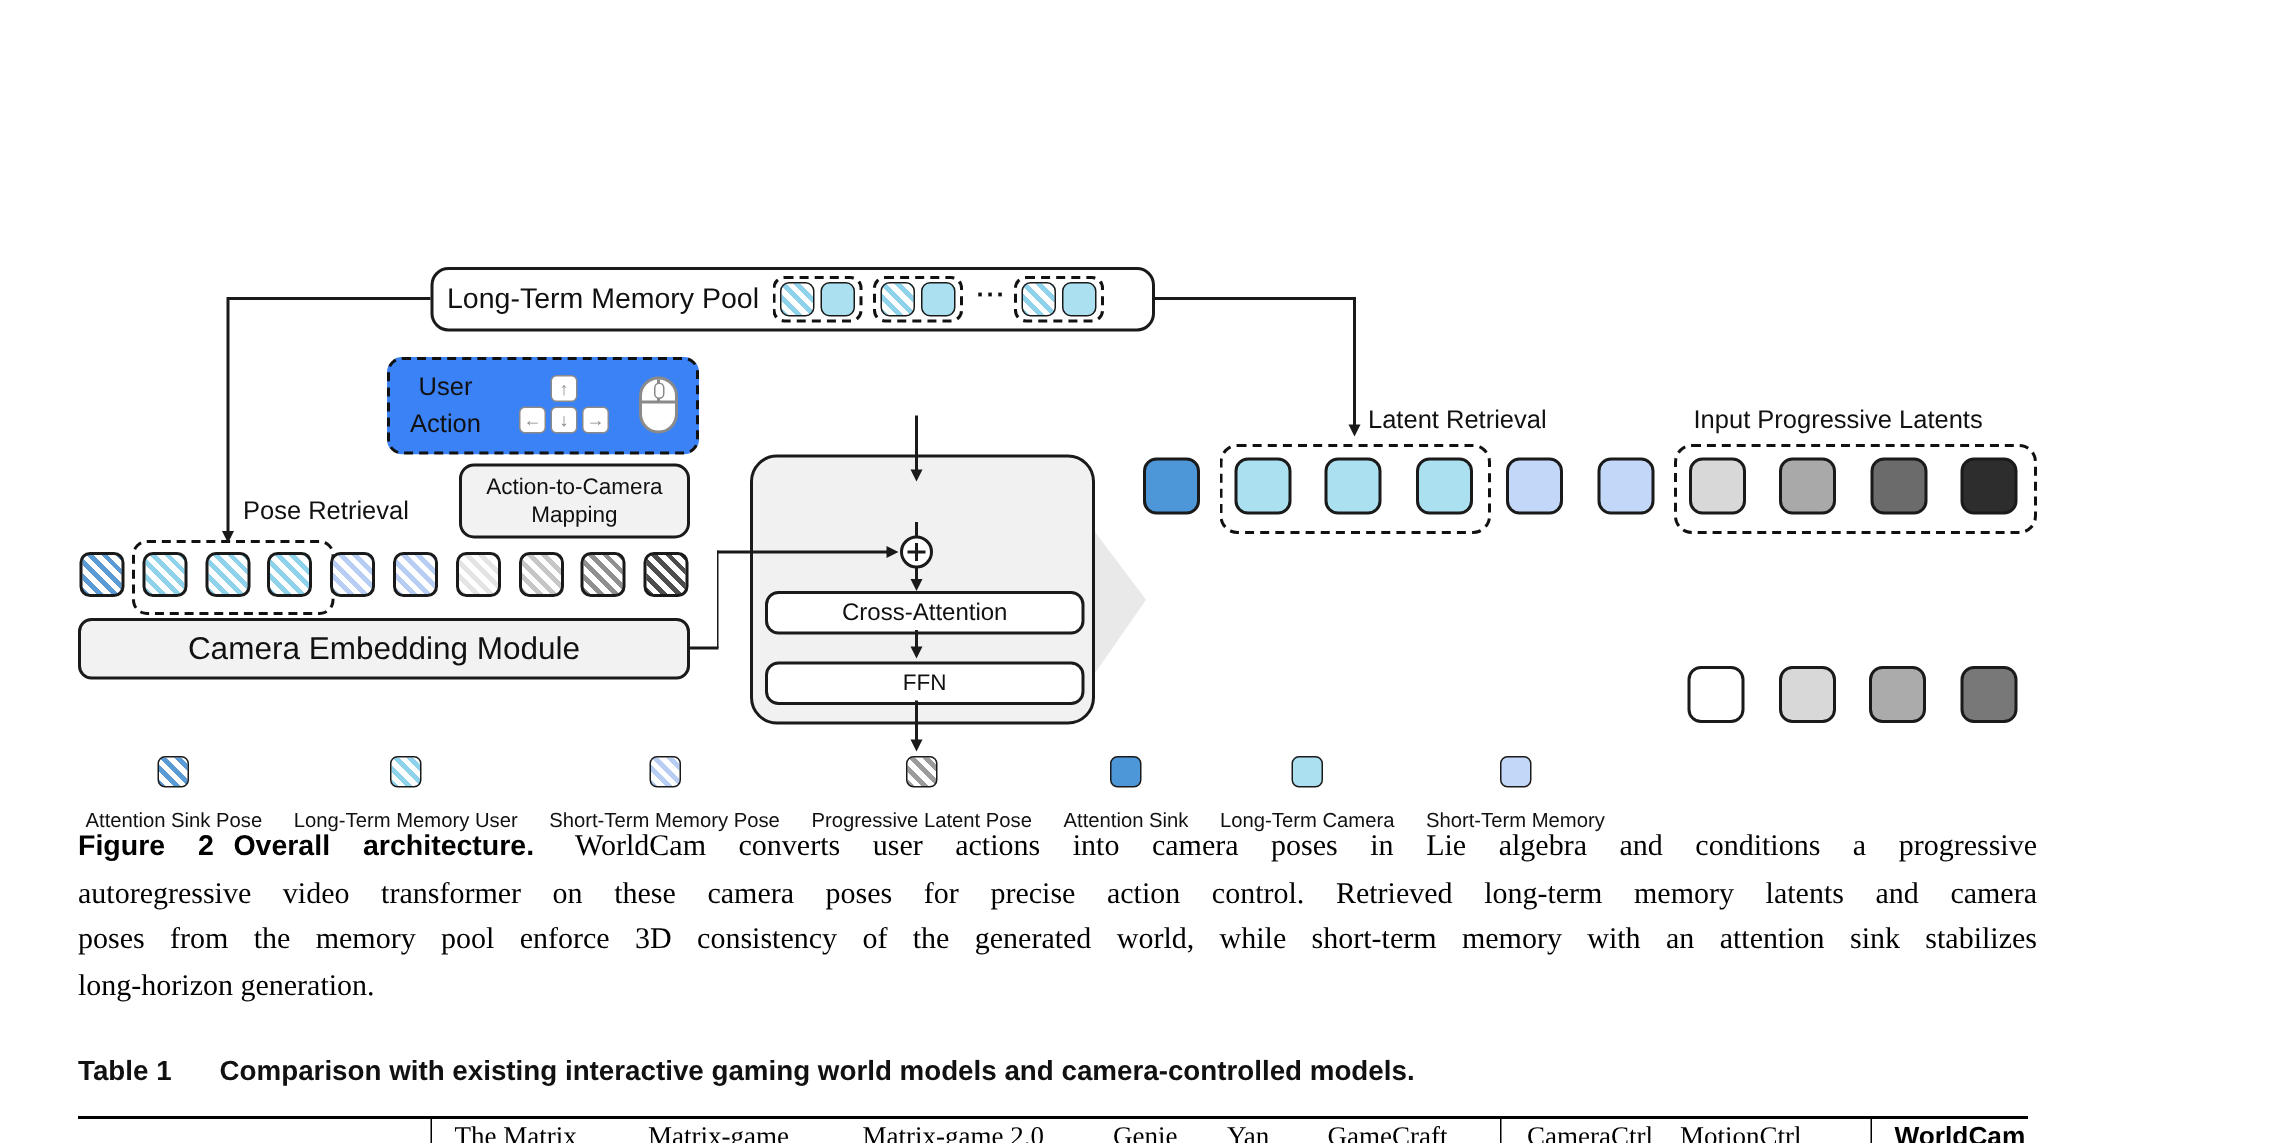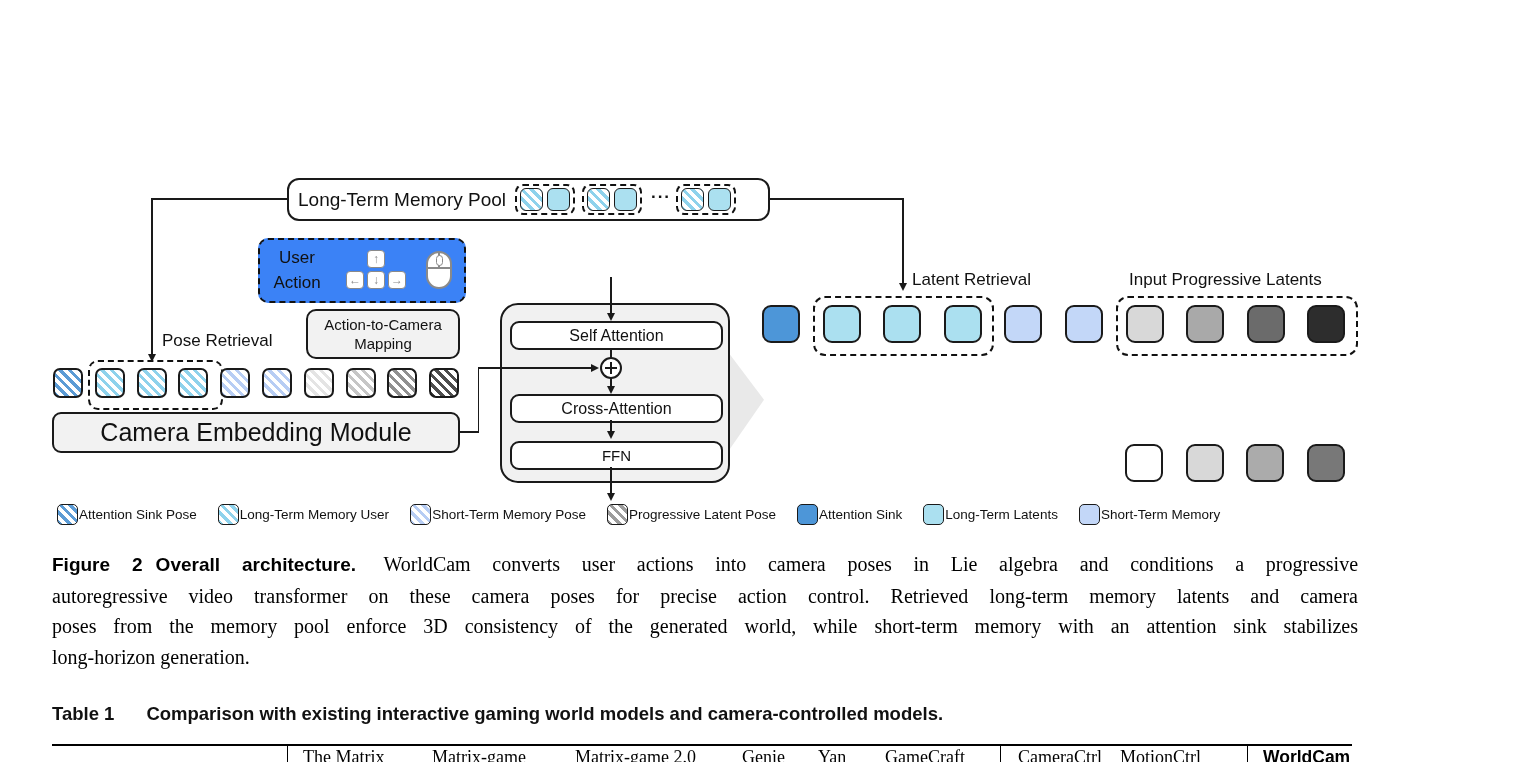--- a/index.html
+++ b/index.html
@@ -39,21 +39,21 @@
   .dlabel{position:absolute;font-size:17px;white-space:nowrap;z-index:2;}
   
   .tblock{left:500px;top:303px;width:230px;height:180px;border-radius:18px;background:#f1f1f1;z-index:2;}
   .tinner{position:absolute;left:8px;width:213px;height:29px;border:2px solid #1a1a1a;border-radius:9px;background:#fff;display:flex;align-items:center;justify-content:center;font-size:16px;box-sizing:border-box;}
   .plus-circle{position:absolute;left:600px;top:357px;width:22px;height:22px;border:2px solid #1a1a1a;border-radius:50%;background:#fff;box-sizing:border-box;z-index:4;}
   .plus-circle::before{content:"";position:absolute;left:3px;right:3px;top:calc(50% - 0.9px);height:1.8px;background:#1a1a1a;}
   .plus-circle::after{content:"";position:absolute;top:3px;bottom:3px;left:calc(50% - 0.9px);width:1.8px;background:#1a1a1a;}
   .zoom-tri{position:absolute;left:716px;top:336px;width:48px;height:133px;background:#e9e9e9;clip-path:polygon(0 0,100% 48%,0 100%);z-index:1;}
   
   .legend{position:absolute;left:57px;top:504px;display:flex;align-items:center;gap:21px;z-index:2;}
-  .legend-item{display:flex;align-items:center;gap:1px;--sqs:21px;}
+  .legend-item{display:flex;align-items:center;gap:14px;flex-direction:column;--sqs:21px;}
   .legend-item .sq{border-radius:5px;border-width:1.9px;}
   .legend-item span{font-size:13.5px;white-space:nowrap;}
   
   .caption{position:absolute;left:52px;top:549px;width:1306px;font-family:"Liberation Serif",serif;font-size:20px;color:#000;}
   .cap-line{line-height:30.6px;text-align:justify;}
   .cap-line.j{text-align-last:justify;}
   .cap-bold{font-family:"Liberation Sans",sans-serif;font-weight:bold;font-size:19px;}
   .cap-tag{margin-right:13px;}
   .cap-head{margin-right:6px;}
   
@@ -138,29 +138,26 @@
       <div class="sq hatch" style="--c: #8ed2ec;"></div>
       <div class="sq hatch" style="--c: #8ed2ec;"></div>
       <div class="sq hatch" style="--c: #b7cdf4;"></div>
       <div class="sq hatch" style="--c: #b7cdf4;"></div>
       <div class="sq hatch" style="--c: #e4e4e4;"></div>
       <div class="sq hatch" style="--c: #c6c6c6;"></div>
       <div class="sq hatch" style="--c: #909090;"></div>
       <div class="sq hatch" style="--c: #4d4d4d;"></div>
     </div>
 
-  <div class="box" style="left:52px;top:412px;width:408px;height:41px;border-radius:9px;font-size:25px;">
+  <div class="box" style="left:52px;top:412px;width:408px;height:41px;border-radius:9px;font-size:21px;">
     <span>Camera Embedding Module</span>
   </div>
 
   <div class="zoom-tri"></div>
   <div class="box tblock">
-    <div class="tinner" style="top:16px;">
-        <span>Self Attention</span>
-      </div>
     <div class="tinner" style="top:89px;">
         <span>Cross-Attention</span>
       </div>
     <div class="tinner" style="top:136px;font-size:15px;">
         <span>FFN</span>
       </div>
   </div>
   <div class="plus-circle"></div>
 
   <div class="dlabel" style="left:912px;top:270px;">Latent Retrieval</div>
@@ -205,21 +202,21 @@
       <div class="legend-item">
         <div class="sq hatch" style="--c: #9c9c9c;"></div>
         <span>Progressive Latent Pose</span>
       </div>
       <div class="legend-item">
         <div class="sq" style="--c: #4d96d8;"></div>
         <span>Attention Sink</span>
       </div>
       <div class="legend-item">
         <div class="sq" style="--c: #abe0f0;"></div>
-        <span>Long-Term Latents</span>
+        <span>Long-Term Camera</span>
       </div>
       <div class="legend-item">
         <div class="sq" style="--c: #c3d7f8;"></div>
         <span>Short-Term Memory</span>
       </div>
     </div>
 
   <div class="caption">
     <div class="cap-line j"><span class="cap-bold cap-tag">Figure 2</span><span class="cap-bold cap-head">Overall architecture.</span> <span>WorldCam converts user actions into camera poses in Lie algebra and conditions a progressive</span></div>
     <div class="cap-line j">autoregressive video transformer on these camera poses for precise action control. Retrieved long-term memory latents and camera</div>

